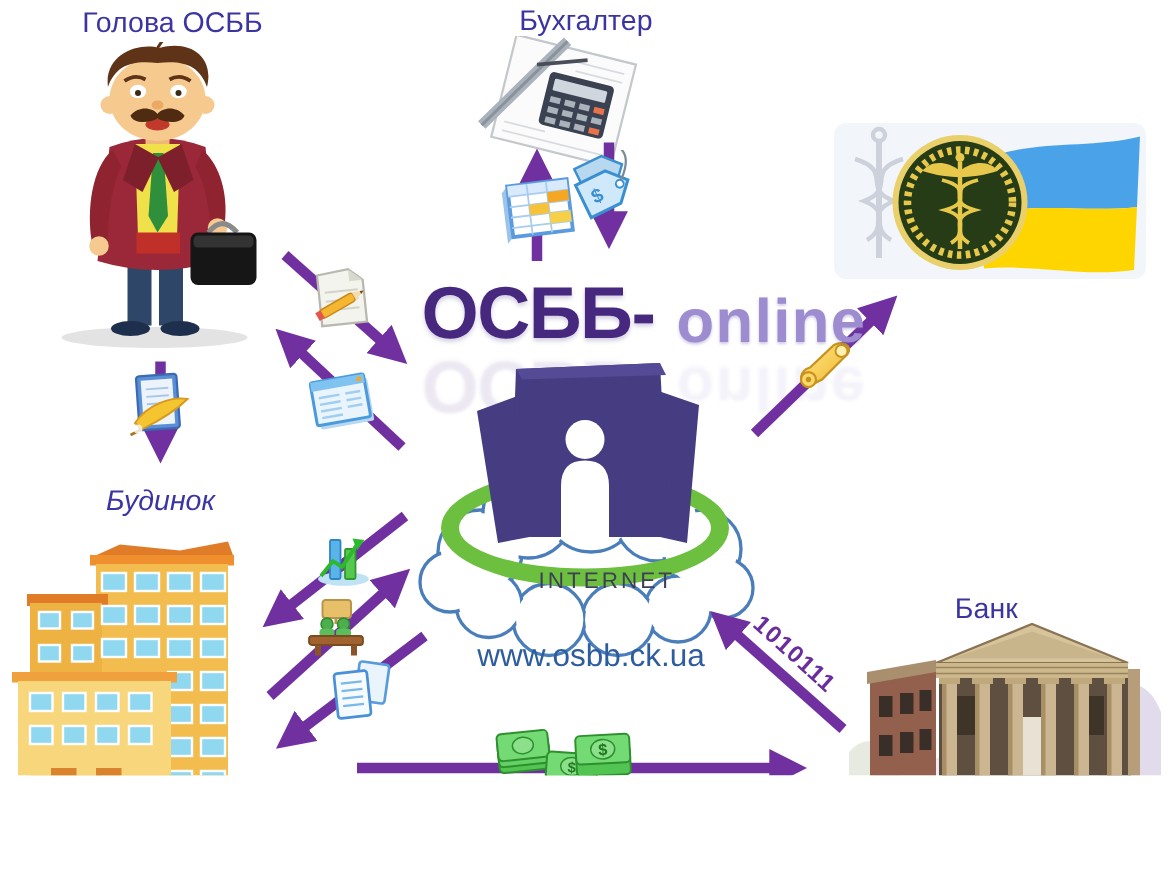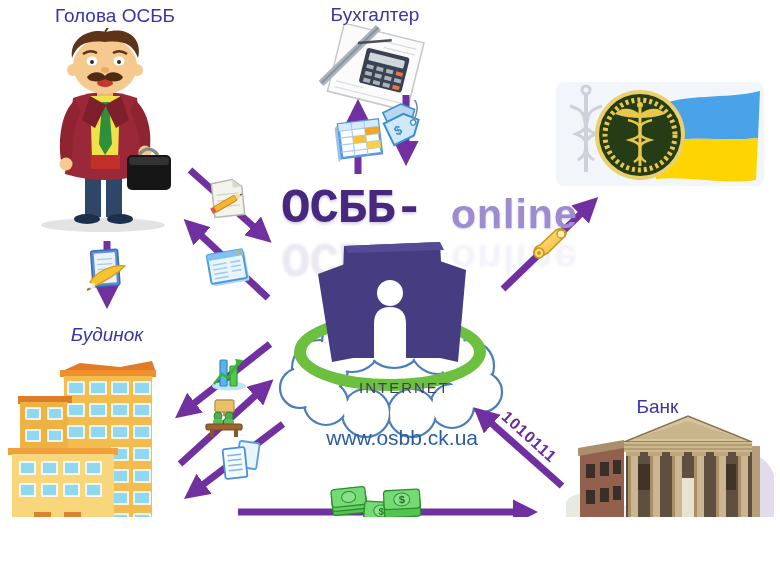--- a/index.html
+++ b/index.html
@@ -1,39 +1,39 @@
 <!DOCTYPE html>
 <html><head>
 <meta charset="utf-8">
 <style>
   html,body{margin:0;padding:0;background:#fff;}
   #stage{position:relative;width:780px;height:517px;background:#ffffff;overflow:hidden;
          font-family:"Liberation Sans",sans-serif;}
   .abs{position:absolute;}
   .label{font-size:19px;color:#3b35a3;text-align:center;z-index:6;}
   .logo-main{font-size:49px;font-weight:800;letter-spacing:-1px;color:#46287f;z-index:6;
-             text-shadow:0 2px 3px rgba(80,60,140,.25);line-height:1;font-family:Liberation Mono, monospace;}
+             text-shadow:0 2px 3px rgba(80,60,140,.25);line-height:1;}
   .logo-accent{font-size:41px;font-weight:700;letter-spacing:1px;color:#9d8cd0;z-index:6;
              text-shadow:0 1px 2px rgba(120,100,180,.35);line-height:1;margin-left:27px;}
   .reflect{transform:scaleY(-1);opacity:.10;filter:blur(1px);z-index:1;}
   .internet{font-size:15px;letter-spacing:2px;color:#3e3e55;text-align:right;z-index:6;}
   .url{font-size:21px;color:#2d5d9f;text-align:center;z-index:6;}
   .binary{font-size:16px;font-weight:600;letter-spacing:1px;color:#6b2d9e;text-align:center;
           transform:rotate(42deg);z-index:6;}
   .ring{width:168px;height:54px;border:12px solid #6cbf3f;border-radius:50%;z-index:2;
         box-sizing:content-box;}
   svg{display:block;}
 </style>
 </head>
 <body>
 
 <div id="stage">
 
   <div class="abs label" style="left:35px;top:5px;width:160px;">Голова ОСББ</div>
-  <div class="abs label" style="left:315px;top:4px;width:120px;">Бухгалтер</div>
+  <div class="abs label" style="left:315px;top:4px;width:120px;text-align:right;">Бухгалтер</div>
   <div class="abs label" style="left:42px;top:324px;width:130px;font-style:italic;">Будинок</div>
   <div class="abs label" style="left:595px;top:383px;width:125px;margin-top:13px;">Банк</div>
 
   <div class="abs logo-main" style="left:281px;top:185px;">ОСББ-</div>
   <div class="abs logo-accent" style="left:424px;top:194px;">online</div>
   <div class="abs logo-main reflect" style="left:281px;top:232px;">ОСББ-</div>
   <div class="abs logo-accent reflect" style="left:424px;top:238px;">online</div>
 
   <svg class="abs" style="left:278px;top:312px;z-index:1;" width="235" height="132" viewBox="0 0 235 132">
     <g stroke="#4a7ebb" stroke-width="2.2" fill="#ffffff">
@@ -71,21 +71,21 @@
       <polygon points="20,38 55,25 55,122 34,126"></polygon>
       <polygon points="142,25 168,34 160,126 142,122"></polygon>
       <polygon points="46,10 142,6 148,122 42,122"></polygon>
       <polygon points="46,10 142,6 146,14 50,17" fill="#554a96"></polygon>
     </g>
     <circle cx="92" cy="57" r="13" fill="#ffffff"></circle>
     <path d="M76,122 L76,88 Q76,71 92,71 Q108,71 108,88 L108,122 Z" fill="#ffffff"></path>
   </svg>
 
   <div class="abs internet" style="left:335px;top:379px;width:115px;">INTERNET</div>
-  <div class="abs url" style="left:310px;top:426px;width:168px;text-align:right;">www.osbb.ck.ua</div>
+  <div class="abs url" style="left:310px;top:426px;width:168px;">www.osbb.ck.ua</div>
 
   <svg class="abs" style="left:35px;top:28px;z-index:2;" width="140" height="205" viewBox="0 0 140 205">
     <ellipse cx="68" cy="197" rx="62" ry="7" fill="#d9d9d9" opacity=".75"></ellipse>
     <rect x="50" y="145" width="16" height="44" fill="#2e4668"></rect>
     <rect x="71" y="145" width="16" height="44" fill="#2e4668"></rect>
     <ellipse cx="52" cy="191" rx="13" ry="5" fill="#1e2f4e"></ellipse>
     <ellipse cx="85" cy="191" rx="13" ry="5" fill="#1e2f4e"></ellipse>
     <path d="M38,70 Q70,58 102,70 L110,146 Q70,158 30,146 Z" fill="#9b2838"></path>
     <polygon points="55,68 85,68 83,130 57,130" fill="#f0e04a"></polygon>
     <polygon points="67,74 74,74 77,116 70,127 64,116" fill="#2f8f3a"></polygon>

